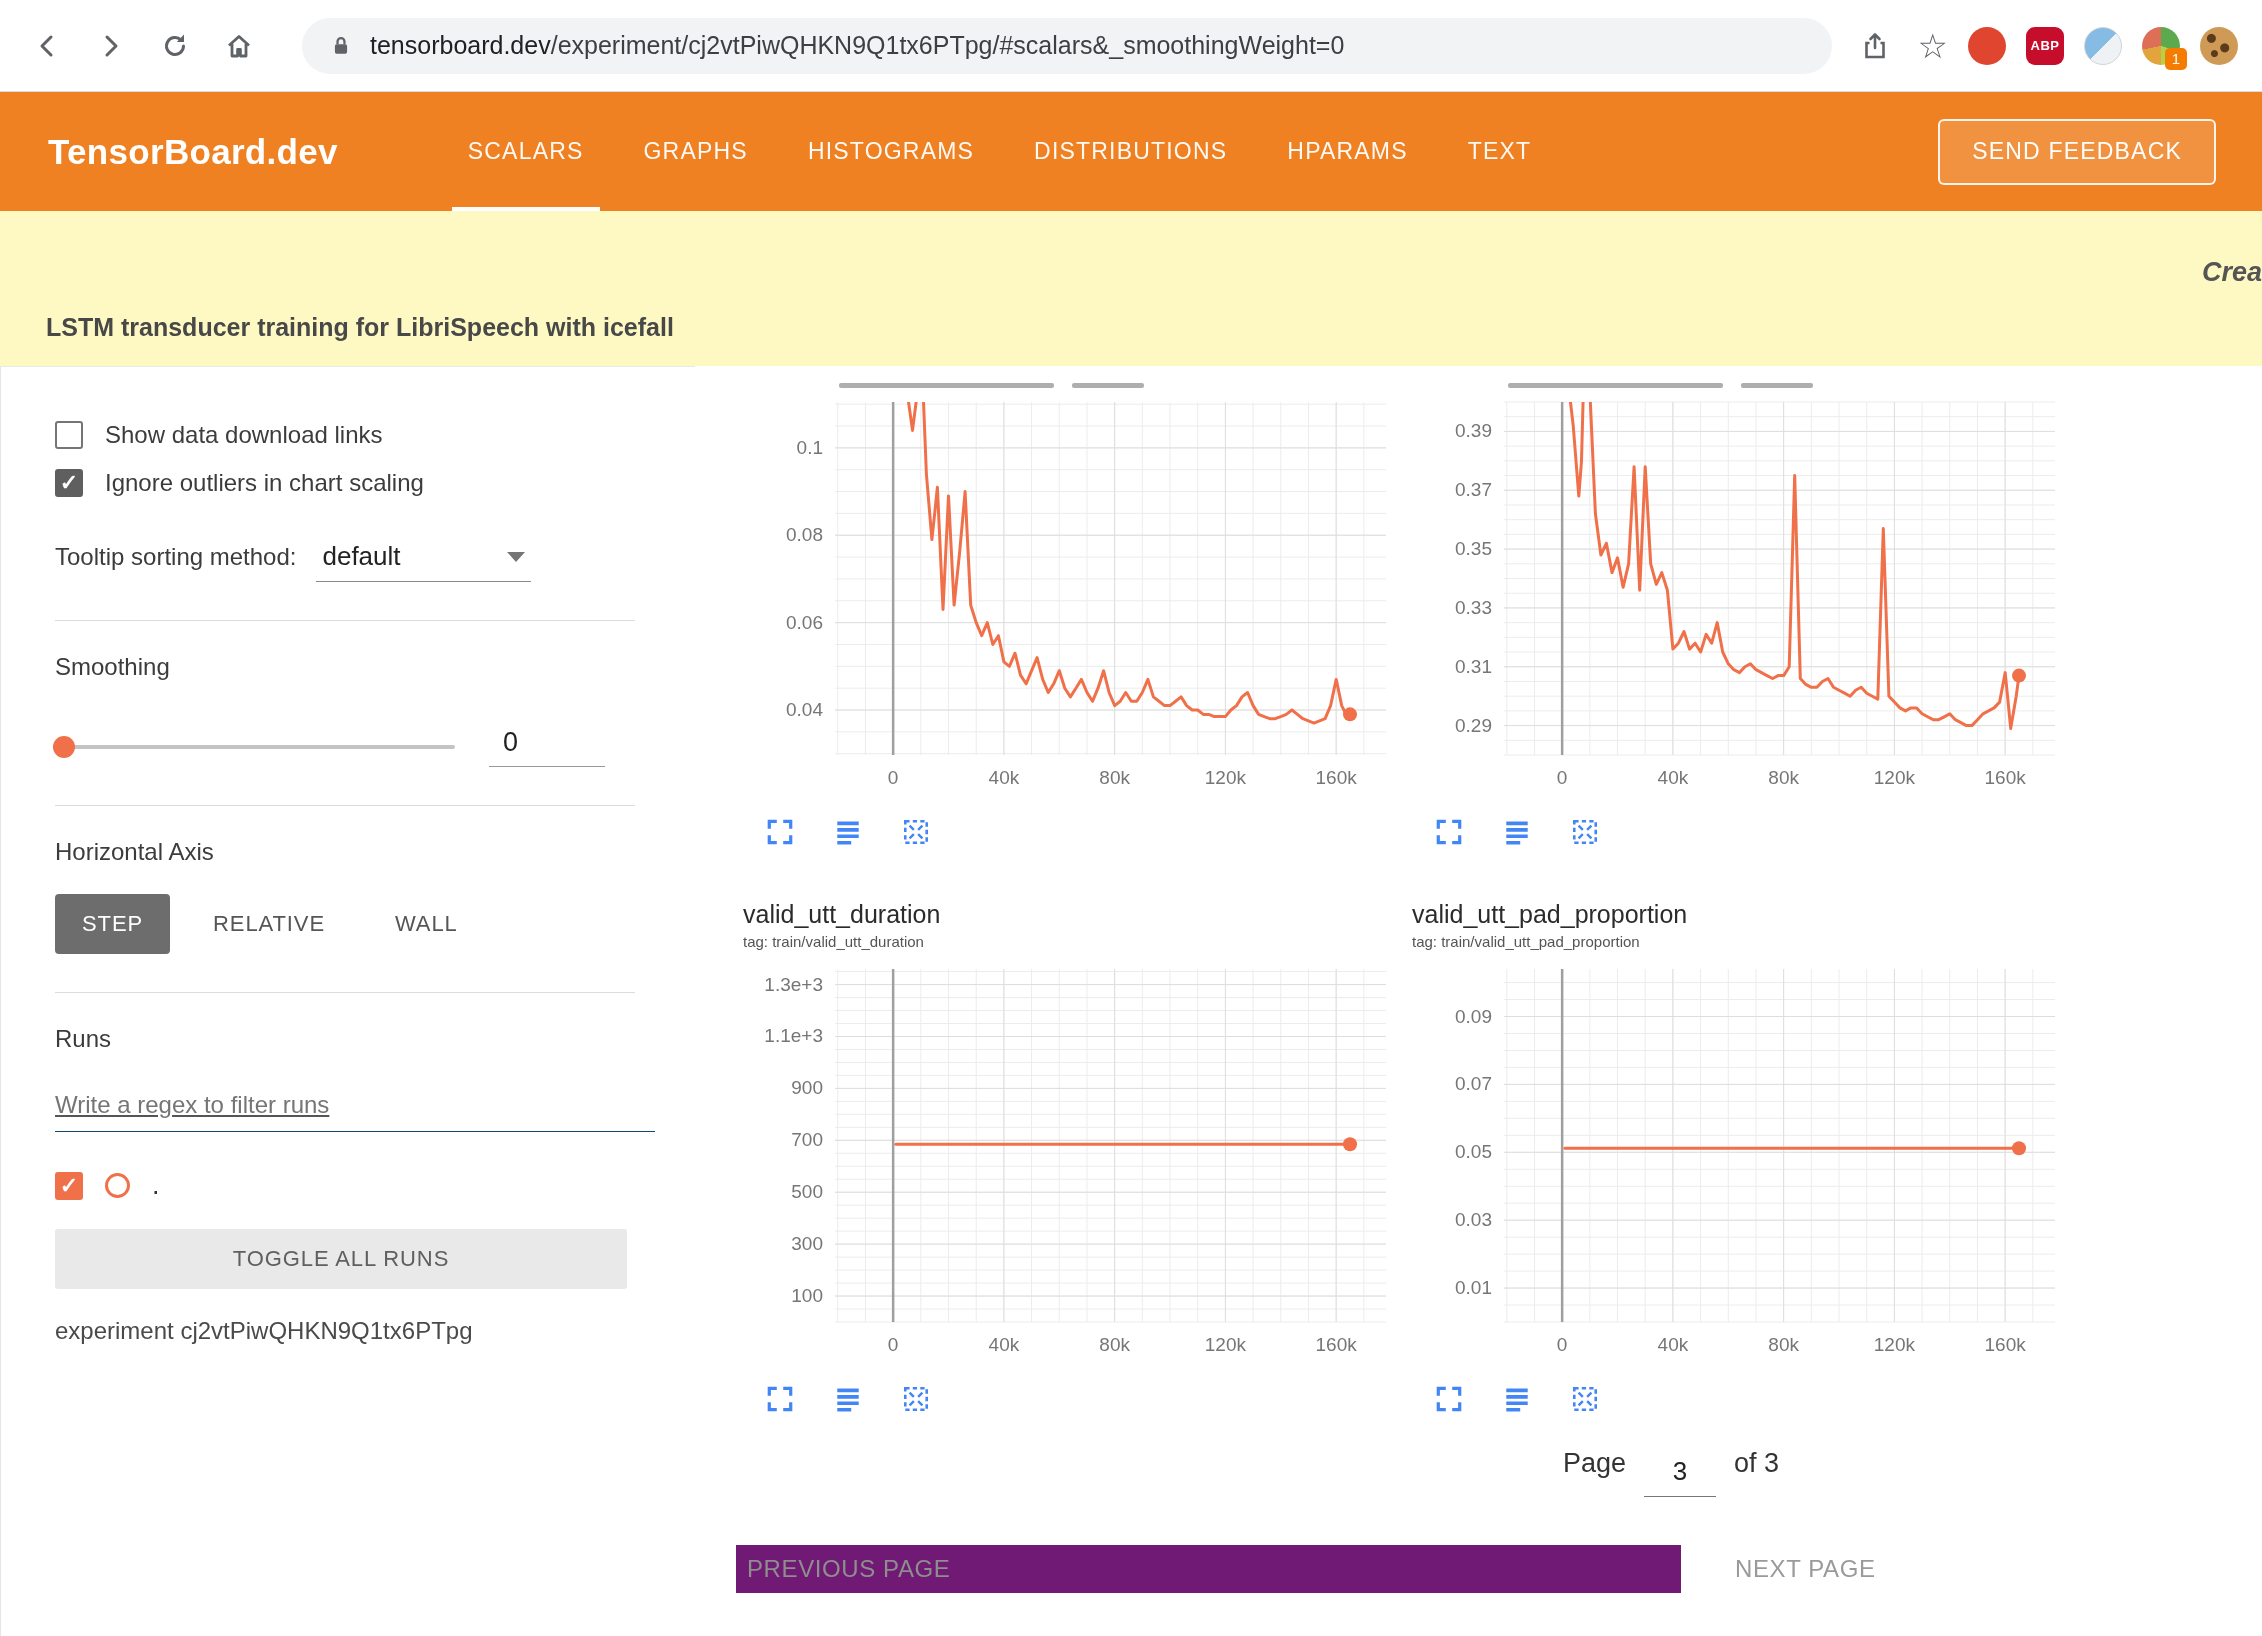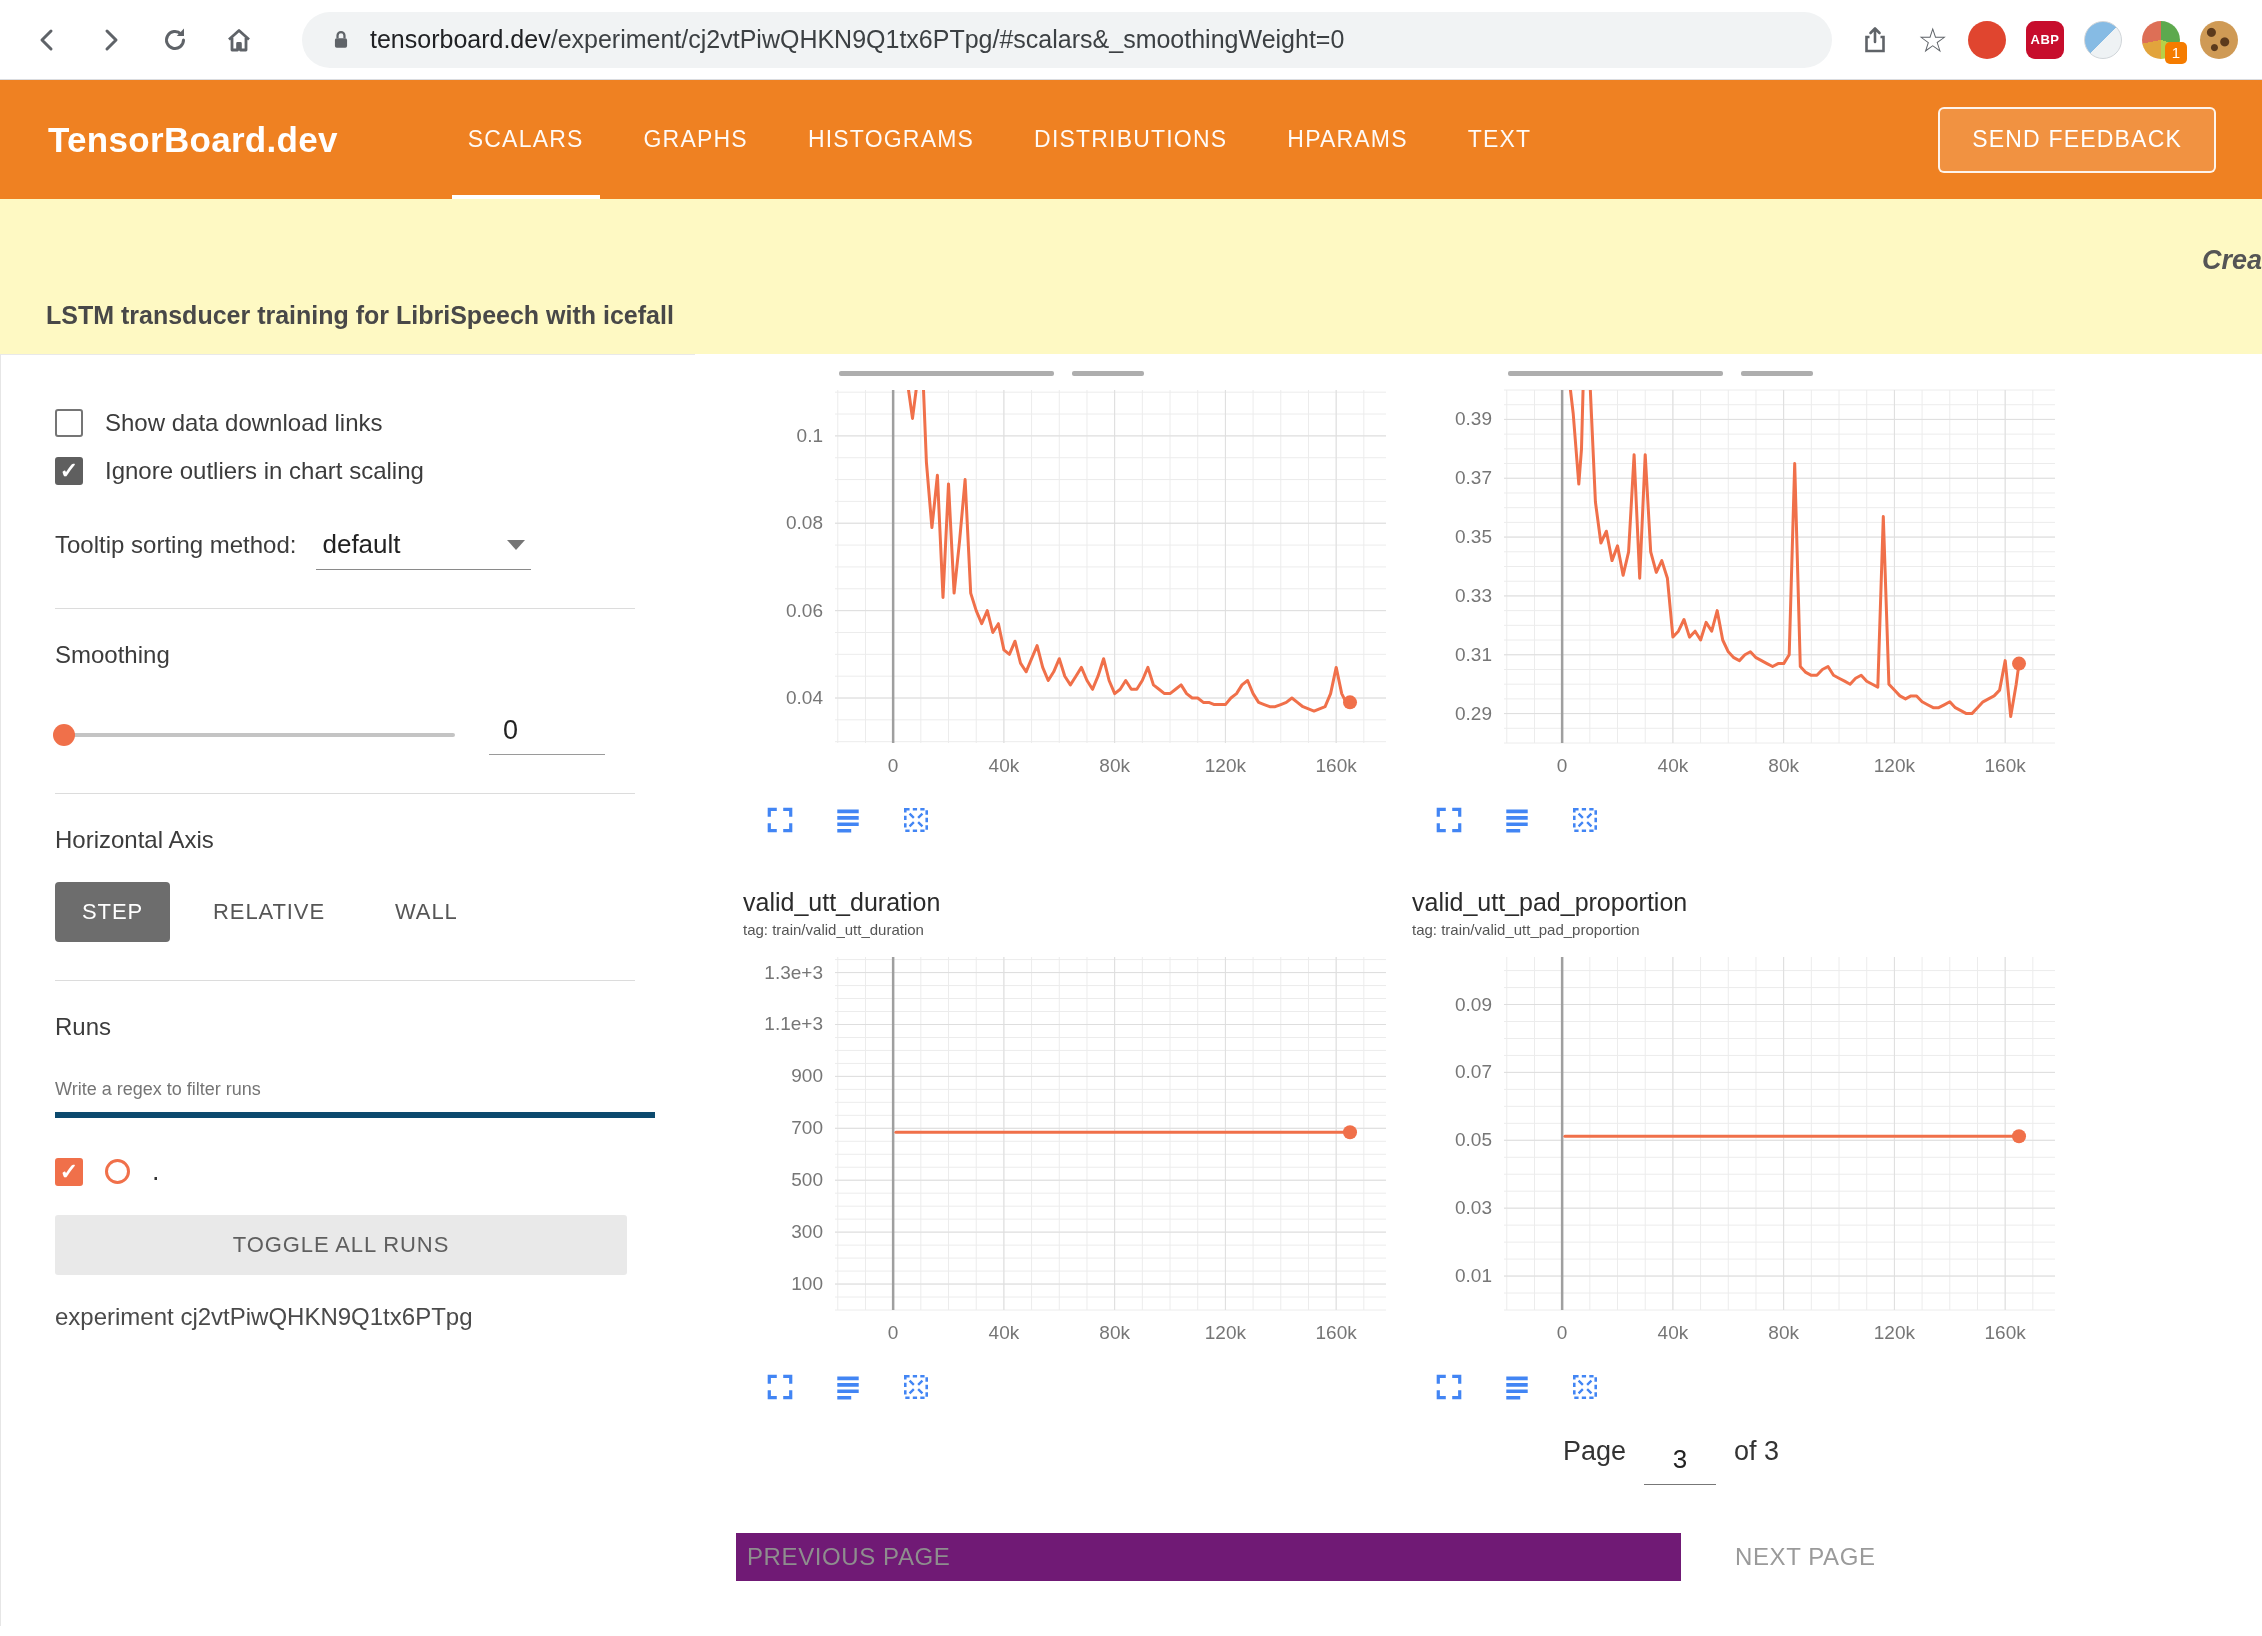--- a/index.html
+++ b/index.html
@@ -1,21 +1,21 @@
 <!DOCTYPE html>
 <html><head>
 <meta charset="utf-8">
 <style>
   *{margin:0;padding:0;box-sizing:border-box;}
   html,body{width:2262px;height:1636px;}
   body{font-family:"Liberation Sans",sans-serif;background:#fff;overflow:hidden;}
   button{font-family:"Liberation Sans",sans-serif;cursor:pointer;}
 
   
-  .browser-bar{height:80px;display:flex;align-items:center;background:#fff;border-bottom:1px solid #dadce0;padding:0 24px;}
+  .browser-bar{height:92px;display:flex;align-items:center;background:#fff;border-bottom:1px solid #dadce0;padding:0 24px;}
   .nav-icon{width:46px;height:46px;border-radius:50%;display:flex;align-items:center;justify-content:center;color:#5f6368;flex:0 0 auto;margin-right:18px;}
   .nav-icon svg{width:30px;height:30px;}
   .url-pill{flex:1 1 auto;height:56px;background:#f1f3f4;border-radius:28px;display:flex;align-items:center;padding:0 26px;margin:0 20px 0 22px;min-width:0;}
   .lock-icon{flex:0 0 auto;margin-right:16px;display:flex;}
   .url-text{font-size:25px;color:#202124;white-space:nowrap;overflow:hidden;}
   .url-text .path{color:#3c4043;}
   .browser-right{display:flex;align-items:center;gap:20px;flex:0 0 auto;}
   .star-glyph{font-size:34px;color:#5f6368;line-height:1;}
   .ext-icon{width:38px;height:38px;border-radius:50%;position:relative;flex:0 0 auto;}
   .ext-red{background:#e0452f;}
@@ -51,21 +51,21 @@
   .caret{width:0;height:0;border-left:9px solid transparent;border-right:9px solid transparent;border-top:10px solid #757575;}
   .divider{height:1px;background:#dcdcdc;margin:38px 20px 0 0;}
   .section-label{font-size:24px;color:#3c3c3c;margin-top:32px;}
   .slider-row{display:flex;align-items:center;margin-top:46px;gap:34px;}
   .slider{position:relative;width:400px;height:4px;background:#c4c4c4;border-radius:2px;cursor:pointer;}
   .slider-thumb{position:absolute;left:-2px;top:-9px;width:22px;height:22px;border-radius:50%;background:#f0704a;}
   .smooth-value{width:116px;border-bottom:1px solid #9a9a9a;font-size:27px;color:#222;padding:0 0 8px 14px;}
   .axis-buttons{display:flex;align-items:center;gap:16px;margin-top:28px;}
   .axis-btn{font-size:22px;letter-spacing:0.9px;color:#565656;padding:17px 27px;border-radius:4px;background:transparent;border:none;font-weight:500;}
   .axis-btn.active{background:#6d6d6d;color:#fff;}
-  .regex-input{margin-top:32px;width:100%;border:none;outline:none;border-bottom:6px solid #0c4a6e;font-size:18px;color:#555;padding:6px 0 12px;background:transparent;}
+  .regex-input{margin-top:32px;width:100%;border:none;outline:none;border-bottom:1px solid #0c4a6e;font-size:24px;color:#555;padding:6px 0 12px;background:transparent;text-decoration:underline;}
   .regex-input::placeholder{color:#757575;}
   .run-row{display:flex;align-items:center;gap:22px;margin-top:38px;}
   .run-swatch{width:25px;height:25px;border-radius:50%;border:3px solid #f0704a;}
   .run-label{font-size:27px;color:#333;}
   .toggle-btn{margin-top:28px;width:572px;height:60px;background:#e9e9e9;border:none;border-radius:3px;font-size:22px;letter-spacing:0.9px;color:#5f5f5f;font-weight:500;}
   .exp-name{margin-top:28px;font-size:24px;color:#4a4a4a;}
 
   
   .main{position:relative;flex:1 1 auto;background:#fff;}
   .charts-row{position:absolute;display:flex;gap:14px;}

